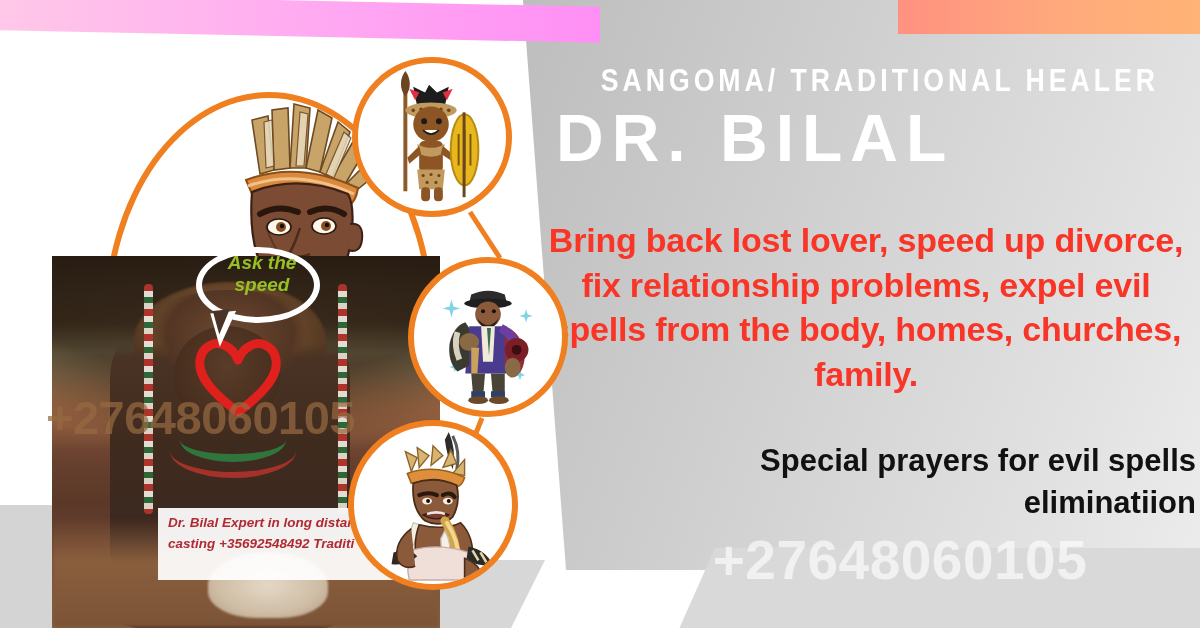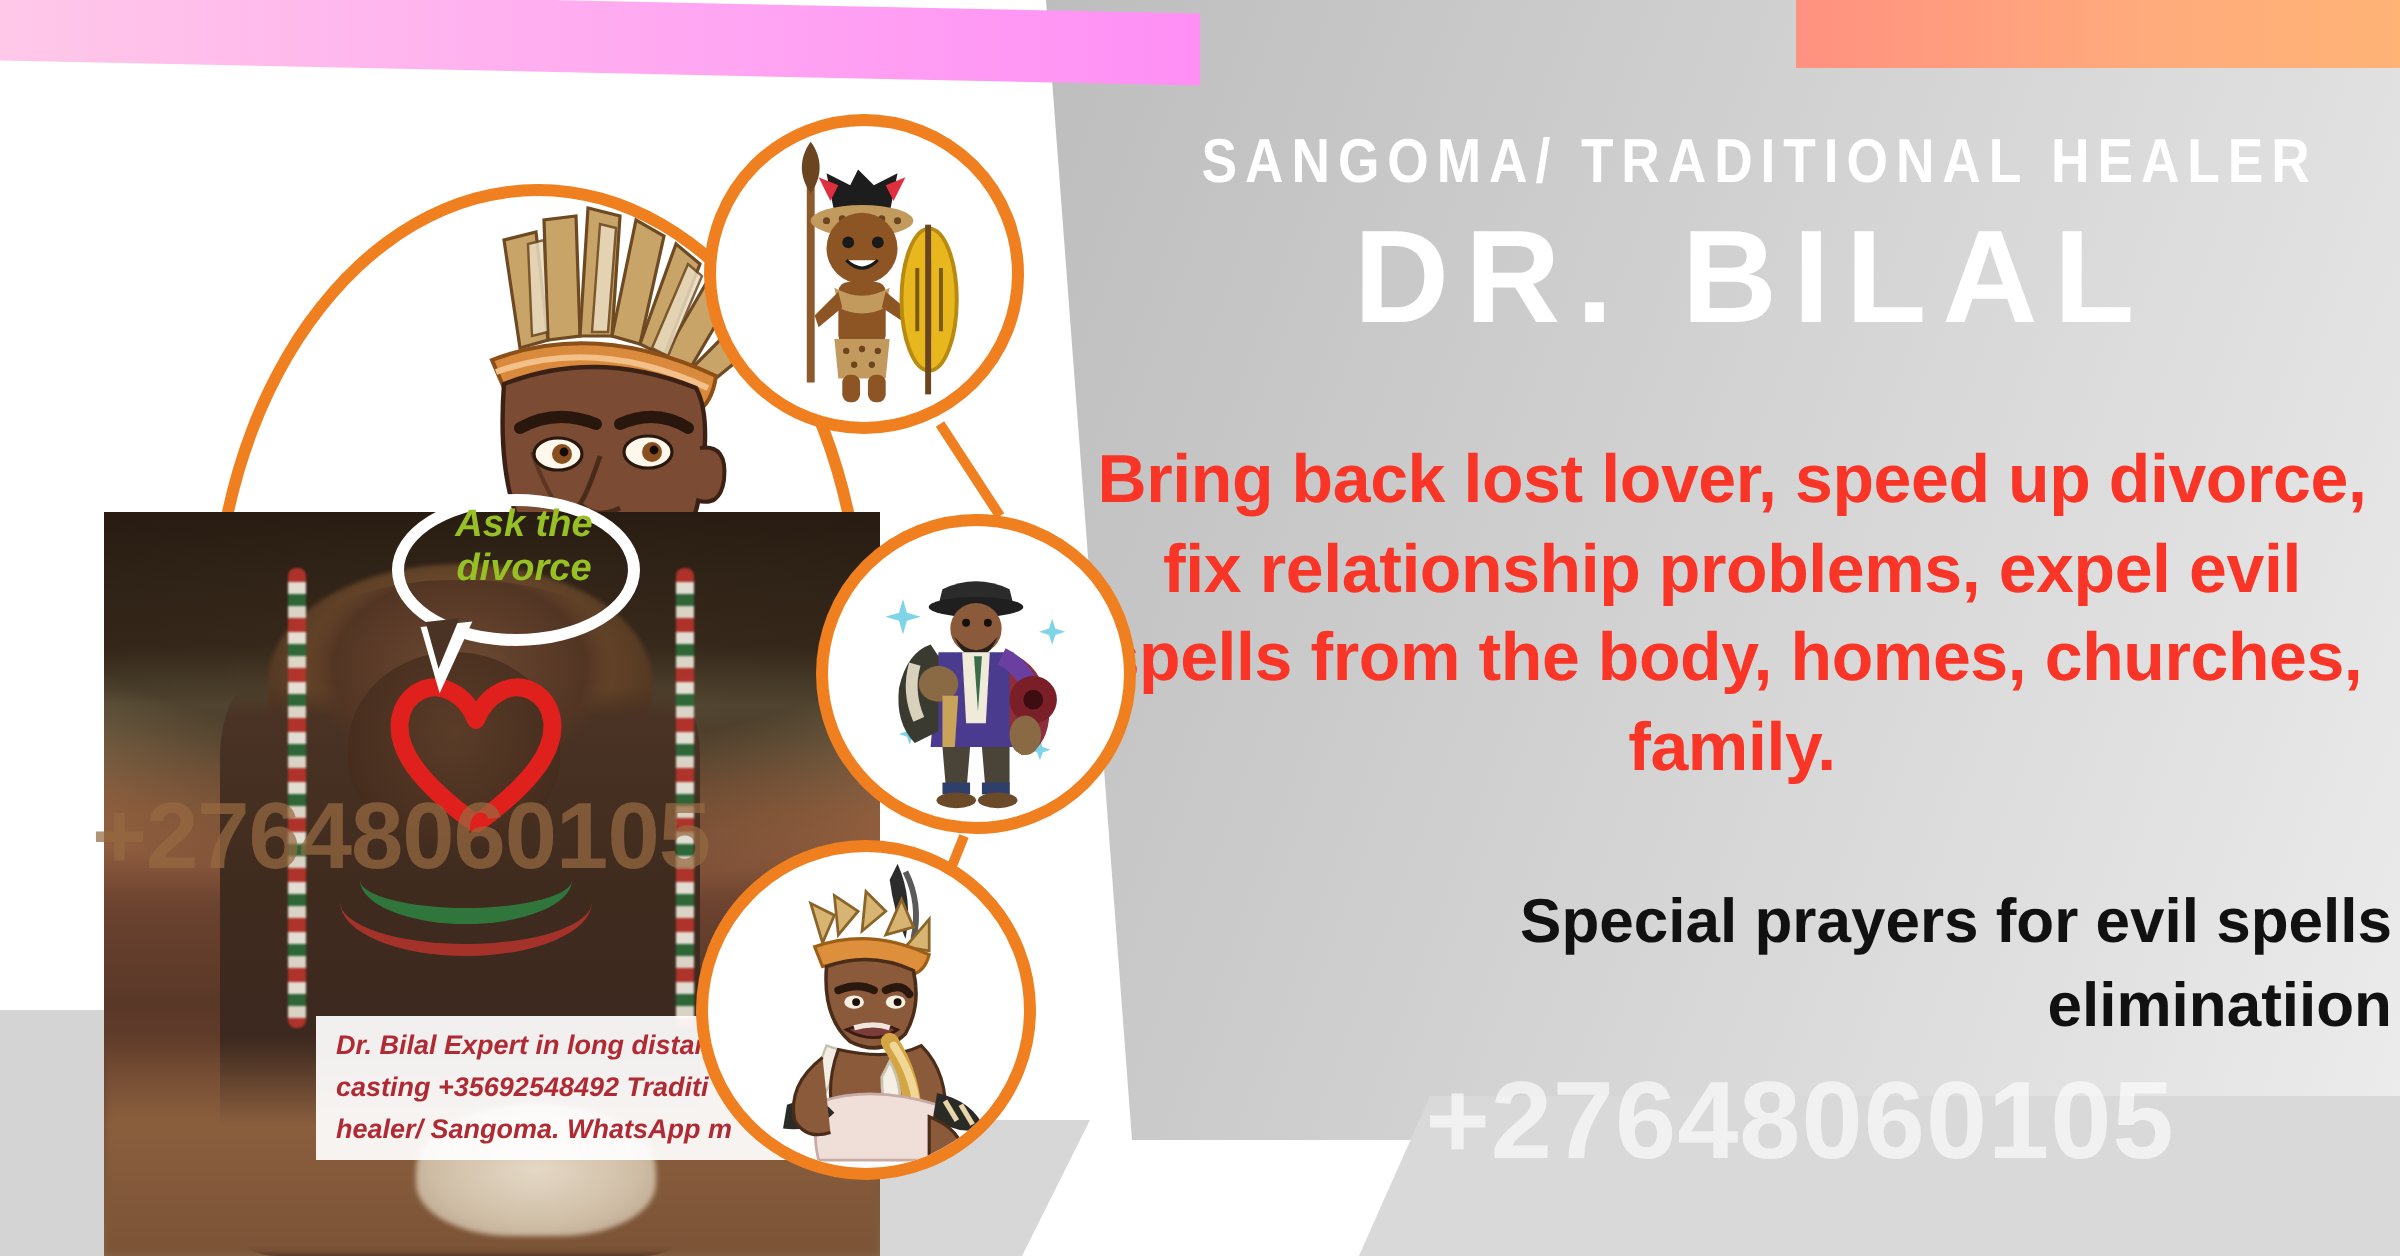--- a/index.html
+++ b/index.html
@@ -65,21 +65,21 @@
     font-weight: 700;
     letter-spacing: 4.6px;
     font-stretch: condensed;
     transform: scaleX(0.86);
     transform-origin: center;
     white-space: nowrap;
   }
   .doctor-name {
     position: absolute; left: 556px; top: 104px;
     width: 640px;
-    text-align: center;
+    text-align: left;
     color: #ffffff;
     font-size: 66px;
     font-weight: 700;
     letter-spacing: 8px;
     line-height: 1.05;
     white-space: nowrap;
   }
   .red-copy {
     position: absolute; left: 540px; top: 218px;
     width: 652px;
@@ -394,28 +394,27 @@
     <div class="ph-cloth"></div>
   </div>
 
   <svg class="heart" viewBox="0 0 92 82">
     <path d="M46,78 C16,56 6,40 8,26 C10,12 24,6 34,12 C40,15 44,21 46,26 C48,21 52,15 58,12 C68,6 82,12 84,26 C86,40 76,56 46,78 Z" fill="none" stroke="#e0201c" stroke-width="9" stroke-linejoin="round" stroke-linecap="round"></path>
   </svg>
 
   <div class="bubble-tail"></div>
   <div class="bubble"></div>
   <div class="bubble-tail-in"></div>
-  <div class="bubble-text">Ask the divorce</div>
+  <div class="bubble-text">Ask the speed</div>
 
   <div class="photo-watermark">+27648060105</div>
 
   <div class="caption-band">
     <p>Dr. Bilal Expert in long distan</p>
     <p>casting +35692548492 Traditi</p>
-    <p>healer/ Sangoma. WhatsApp m</p>
   </div>
 
   <div class="badge badge-1">
     <svg viewBox="0 0 150 150">
 
       <rect x="46" y="22" width="4" height="108" fill="#8d5a2b"></rect>
       <path d="M48,8 C54,16 54,26 48,34 C42,26 42,16 48,8 Z" fill="#6b4420"></path>
 
       <path d="M60,44 L56,24 L68,30 L72,22 L80,30 L92,24 L88,44 Z" fill="#1d1d1d"></path>
       <path d="M58,38 L52,26 L62,30 Z" fill="#e0303f"></path>

